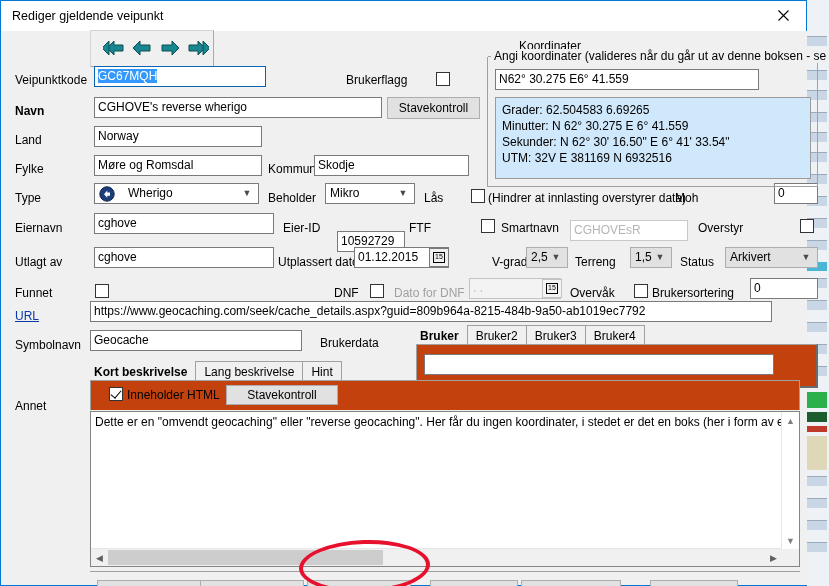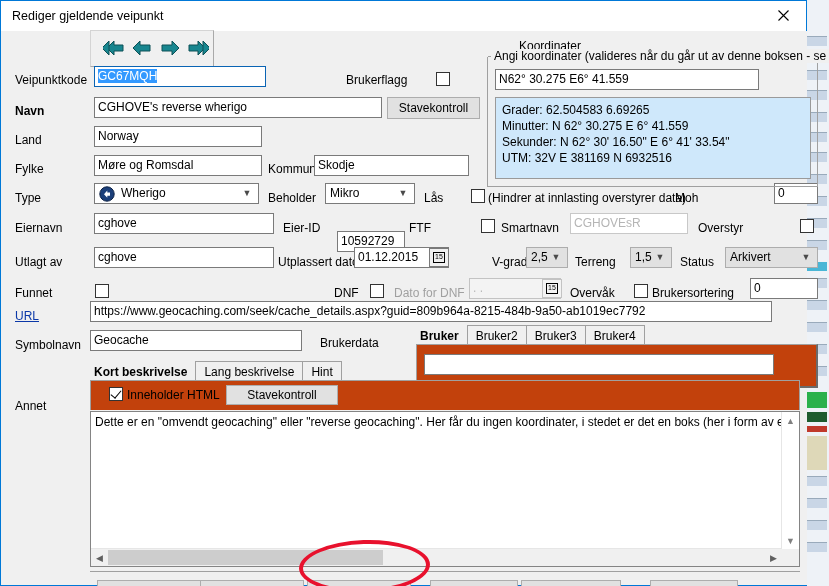--- a/index.html
+++ b/index.html
@@ -247,21 +247,21 @@
 
     <div class="lbl" style="left:13px;top:102px;">Land</div>
     <div class="tbox" style="left:92px;top:95px;width:168px;"><span>Norway</span></div>
 
     <div class="lbl" style="left:13px;top:131px;">Fylke</div>
     <div class="tbox" style="left:92px;top:124px;width:168px;"><span>Møre og Romsdal</span></div>
     <div class="lbl" style="left:266px;top:131px;">Kommune</div>
     <div class="tbox" style="left:312px;top:124px;width:155px;"><span>Skodje</span></div>
 
     <div class="lbl" style="left:13px;top:160px;">Type</div>
-    <div class="combo" style="left:92px;top:152px;width:165px;padding-left:26px;">
+    <div class="combo" style="left:92px;top:152px;width:165px;padding-left:33px;">
       <span class="abs" style="left:4px;top:2px;">
         <svg width="16" height="16" viewBox="0 0 16 16">
           <circle cx="8" cy="8" r="7.2" fill="#1b3f7a" stroke="#0d2246" stroke-width="1"></circle>
           <path d="M5 8.2 L8.3 4.6 L8.3 6.6 L11 6.6 L11 9.8 L8.3 9.8 L8.3 11.8 Z" fill="#fff"></path>
         </svg>
       </span>
       <span class="ctext">Wherigo</span>
       <span class="chev">▼</span>
     </div>
     <div class="lbl" style="left:266px;top:160px;">Beholder</div>
@@ -275,21 +275,21 @@
     <div class="lbl" style="left:673px;top:160px;">Moh</div>
     <div class="tbox" style="left:772px;top:152px;width:44px;"><span>0</span></div>
 
     <div class="lbl" style="left:13px;top:190px;">Eiernavn</div>
     <div class="tbox" style="left:92px;top:182px;width:180px;"><span>cghove</span></div>
     <div class="lbl" style="left:281px;top:190px;">Eier-ID</div>
     <div class="tbox" style="left:335px;top:190px;width:68px;margin-top:10px;"><span>10592729</span></div>
     <div class="lbl" style="left:407px;top:190px;">FTF</div>
     <div class="cb" style="left:479px;top:188px;"></div>
     <div class="lbl" style="left:499px;top:190px;">Smartnavn</div>
-    <div class="tbox placeholder" style="left:568px;top:182px;width:118px;"><span>CGHOVEsR</span></div>
+    <div class="tbox placeholder" style="left:568px;top:189px;width:118px;"><span>CGHOVEsR</span></div>
     <div class="lbl" style="left:696px;top:190px;">Overstyr</div>
     <div class="cb" style="left:798px;top:188px;"></div>
 
     <div class="lbl" style="left:13px;top:224px;">Utlagt av</div>
     <div class="tbox" style="left:92px;top:216px;width:180px;"><span>cghove</span></div>
     <div class="lbl" style="left:276px;top:224px;">Utplassert dato</div>
     <div class="tbox" style="left:352px;top:216px;width:95px;"><span>01.12.2015</span></div>
     <div class="date-btn" style="left:427px;top:217px;">
         <span class="cal-ico">15</span>
       </div>

